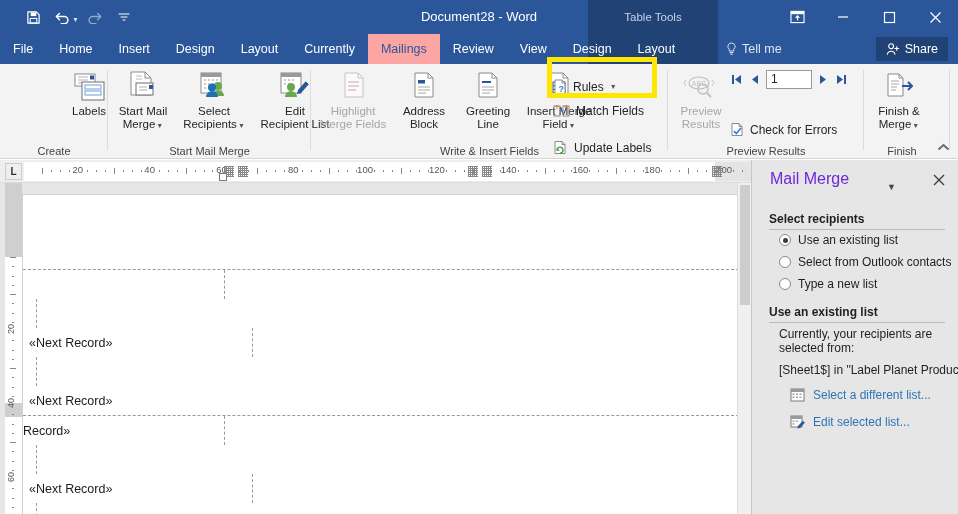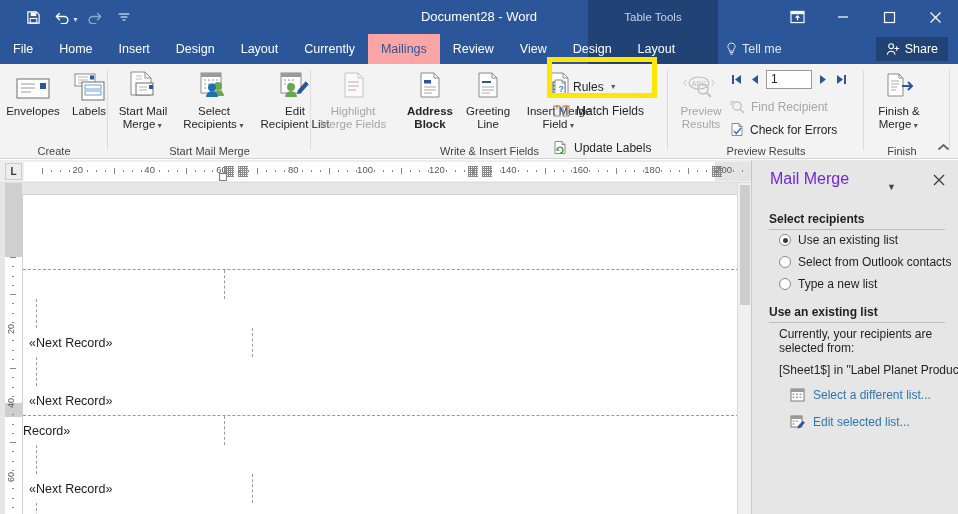--- a/index.html
+++ b/index.html
@@ -320,30 +320,20 @@
             <path d="M11.5 4 V9 M9 6.5 H14" stroke="#fff" stroke-width="1.2"></path>
           </svg>
       </span>
       <span>Share</span>
     </div>
   </div>
 
   <div class="ribbon">
 
     <div class="rgroup" style="left:0px; width:108px;">
-      <div class="bigbtn" style="left:2px;">
-        <span class="ico">
-          <svg width="40" height="28" viewBox="0 0 40 28">
-              <rect x="4" y="5" width="32" height="19" fill="#fff" stroke="#7a7a7a" stroke-width="1.1"></rect>
-              <path d="M8 10 H22 M8 14 H22 M8 18 H18" stroke="#9a9a9a" stroke-width="1"></path>
-              <rect x="27" y="9" width="6" height="6" fill="#2b579a"></rect>
-            </svg>
-        </span>
-        <span>Envelopes</span>
-      </div>
       <div class="bigbtn" style="left:58px;">
         <span class="ico">
           <svg width="38" height="30" viewBox="0 0 38 30">
               <rect x="5" y="2" width="20" height="12" fill="#fff" stroke="#8a8a8a" stroke-width="1"></rect>
               <path d="M8 5 H18 M8 8 H18 M8 11 H15" stroke="#a8a8a8" stroke-width="0.9"></path>
               <rect x="20" y="3.5" width="4" height="4" fill="#2b579a"></rect>
               <rect x="12" y="10" width="22" height="18" fill="#fff" stroke="#7a7a7a" stroke-width="1.1"></rect>
               <rect x="15" y="13" width="16" height="4" fill="none" stroke="#6a9fd8" stroke-width="1"></rect>
               <rect x="15" y="19" width="16" height="4" fill="none" stroke="#6a9fd8" stroke-width="1"></rect>
             </svg>
@@ -423,21 +413,21 @@
         <span class="ico">
           <svg width="32" height="32" viewBox="0 0 32 32">
               <path d="M8 3 H21 L26 8 V27 H8 Z" fill="#fafafa" stroke="#c4c4c4" stroke-width="1"></path>
               <path d="M21 3 V8 H26" fill="none" stroke="#c4c4c4" stroke-width="1"></path>
               <path d="M11 12 H22 M11 16 H22 M11 20 H19" stroke="#dcc4c4" stroke-width="1.4"></path>
             </svg>
         </span>
         <span>Highlight</span>
         <span>Merge Fields</span>
       </div>
-      <div class="bigbtn" style="left:88px; width:62px;font-weight:bold;">
+      <div class="bigbtn" style="left:82px; width:62px;">
         <span class="ico">
           <svg width="32" height="32" viewBox="0 0 32 32">
               <path d="M7 3 H20 L25 8 V27 H7 Z" fill="#fff" stroke="#8a8a8a" stroke-width="1"></path>
               <path d="M20 3 V8 H25" fill="none" stroke="#8a8a8a" stroke-width="1"></path>
               <rect x="10" y="10" width="7" height="3.5" fill="#2b579a"></rect>
               <path d="M10 17 H22 M10 20 H22 M10 23 H18" stroke="#a8a8a8" stroke-width="1"></path>
             </svg>
         </span>
         <span>Address</span>
         <span>Block</span>
@@ -542,30 +532,20 @@
             </svg>
         </span>
         <span class="navico">
           <svg width="13" height="13" viewBox="0 0 13 13">
               <path d="M2 2 L8 6.5 L2 11 Z" fill="#2b579a"></path>
               <rect x="9" y="2" width="2" height="9" fill="#2b579a"></rect>
             </svg>
         </span>
       </div>
 
-      <div class="smallbtn dis" style="left:62px; top:32px;">
-        <span>
-          <svg width="16" height="14" viewBox="0 0 16 14">
-              <circle cx="7" cy="6" r="4.2" fill="none" stroke="#c0c0c0" stroke-width="1.3"></circle>
-              <path d="M10 9.3 L14 13" stroke="#c0c0c0" stroke-width="1.5"></path>
-              <path d="M1 1.5 H4.5 M1 1.5 V5" stroke="#c0c0c0" stroke-width="1.1"></path>
-            </svg>
-        </span>
-        <span>Find Recipient</span>
-      </div>
       <div class="smallbtn" style="left:62px; top:55px;">
         <span>
           <svg width="15" height="15" viewBox="0 0 15 15">
               <path d="M2 1.5 H9 L12 4.5 V13.5 H2 Z" fill="#fff" stroke="#8a8a8a" stroke-width="1"></path>
               <path d="M9 1.5 V4.5 H12" fill="none" stroke="#8a8a8a" stroke-width="1"></path>
               <path d="M4 9 L6.3 11.5 L11 6" fill="none" stroke="#2b7bd8" stroke-width="1.6"></path>
             </svg>
         </span>
         <span>Check for Errors</span>
       </div>

